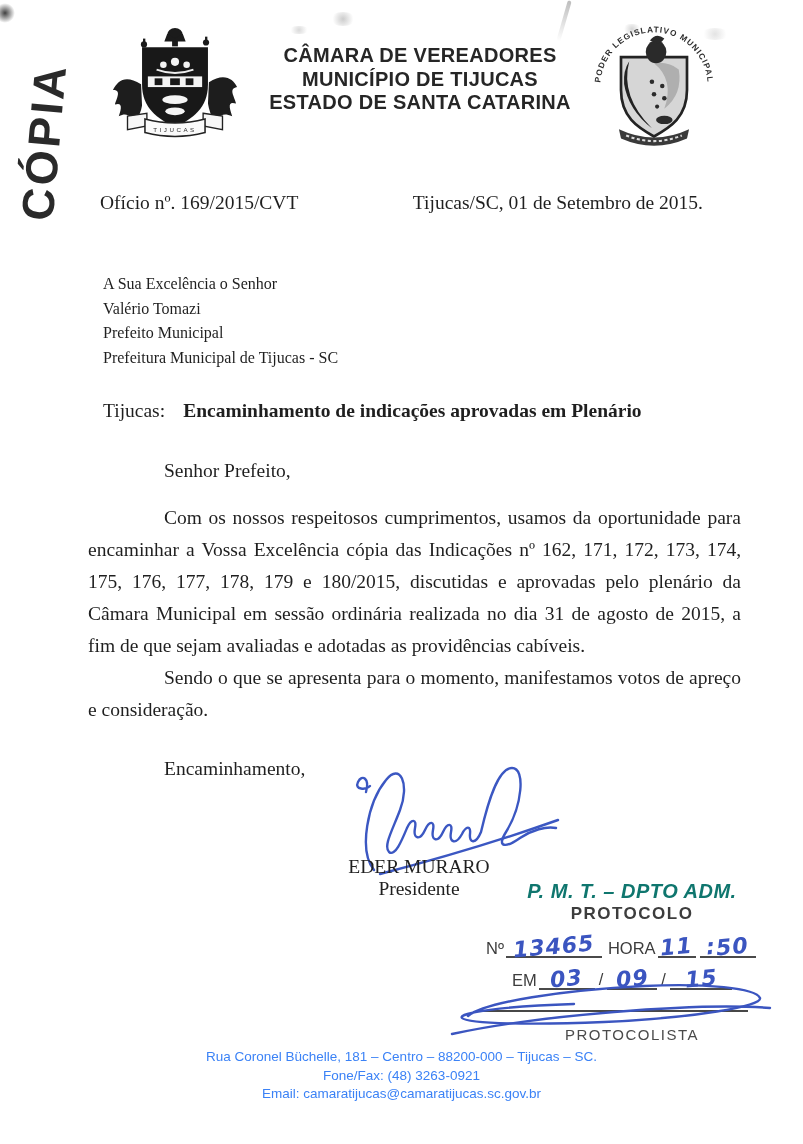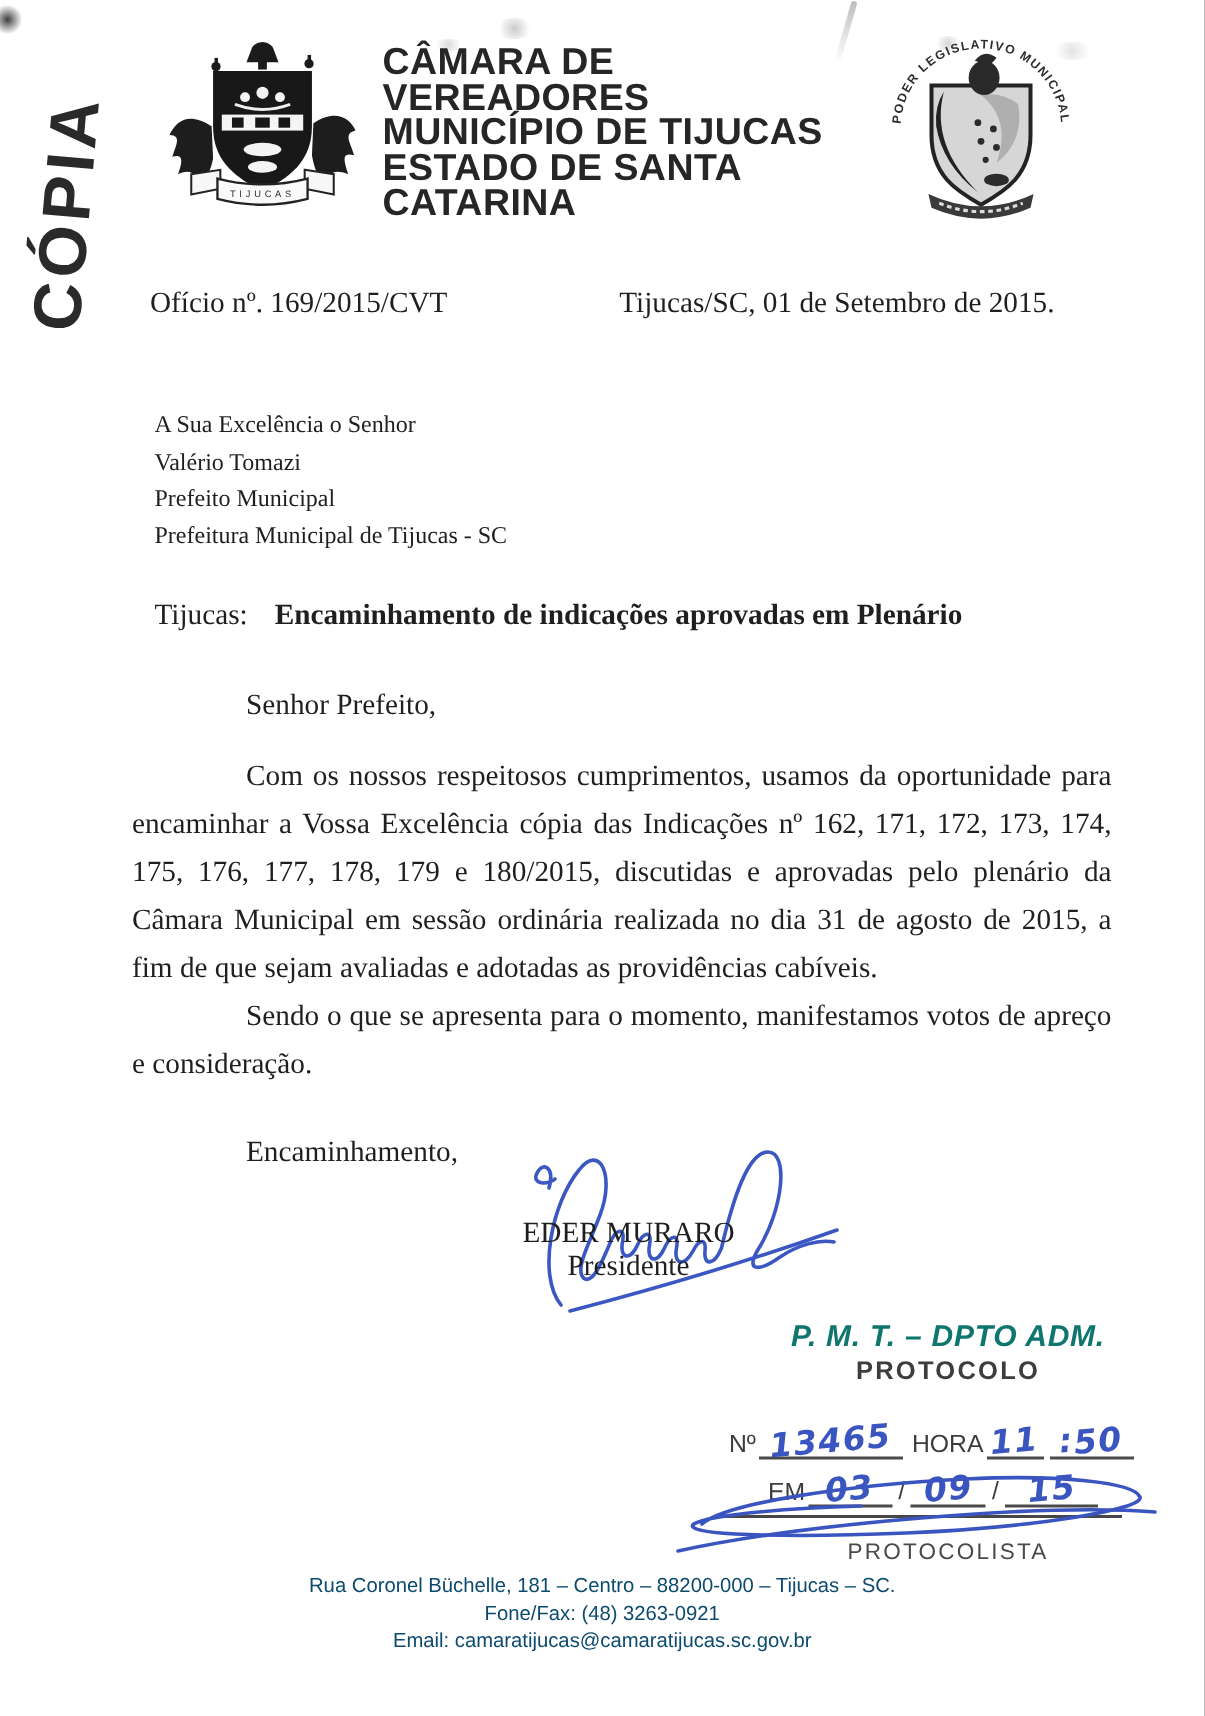--- a/index.html
+++ b/index.html
@@ -13,67 +13,67 @@
   .watermark {
     position:absolute; left:-43px; top:116px; width:175px; text-align:center;
     transform:rotate(-85deg);
     font-family:"Liberation Sans", sans-serif; font-size:45px; font-weight:600;
     letter-spacing:3px; color:#2a2a2a;
   }
   
   .coat { position:absolute; left:112px; top:26px; }
   .seal { position:absolute; left:592px; top:22px; }
   .header-org {
-    position:absolute; left:255px; top:30px; width:330px; text-align:left;
-    font-family:"Liberation Sans", sans-serif; font-weight:bold; font-size:25px;
+    position:absolute; left:255px; top:44px; width:330px; text-align:center;
+    font-family:"Liberation Sans", sans-serif; font-weight:bold; font-size:20px;
     line-height:23.5px; color:#262626; letter-spacing:0.3px;
   }
   
   .ref-row {
     position:absolute; left:100px; right:100px; top:192px;
     display:flex; justify-content:space-between; font-size:19.5px;
   }
   .addressee { position:absolute; left:103px; top:272px; font-size:16px; line-height:24.5px; }
   .subject { position:absolute; left:103px; top:400px; font-size:19.5px; }
   .subject b { margin-left:18px; }
   .salutation { position:absolute; left:164px; top:460px; font-size:19.5px; }
   .body-text {
     position:absolute; left:88px; top:502px; width:653px;
     font-size:19.5px; line-height:32px; text-align:justify;
   }
   .body-text p { text-indent:76px; }
   .closing { position:absolute; left:164px; top:758px; font-size:19.5px; }
   
   .sig-svg { position:absolute; left:326px; top:760px; }
-  .signer { position:absolute; left:330px; top:812px; width:178px; text-align:center;
+  .signer { position:absolute; left:330px; top:856px; width:178px; text-align:center;
             font-size:19.5px; line-height:22px; }
   
   .stamp {
     position:absolute; left:486px; top:880px; width:292px; height:172px;
     font-family:"Liberation Sans", sans-serif; color:#3d3d3d;
   }
   .stamp-title { font-size:20px; font-weight:bold; font-style:italic; text-align:center; letter-spacing:0.5px; color:#0f766e; }
   .stamp-subtitle { font-size:17px; font-weight:bold; text-align:center; letter-spacing:1.5px; margin-top:1px; }
-  .stamp-row { font-size:16.5px; margin-top:24px; display:flex; align-items:flex-end; white-space:nowrap; }
+  .stamp-row { font-size:16.5px; margin-top:9px; display:flex; align-items:flex-end; white-space:nowrap; }
   .stamp-row.date-row { padding-left:26px; margin-top:7px; }
   .seg { display:inline-block; border-bottom:2px solid #4a4a4a; text-align:center; height:25px; margin:0 2px; }
   .hand {
     font-family:"DejaVu Sans", sans-serif; font-style:italic; font-weight:bold;
     color:#3b55c0; font-size:22px; display:inline-block; transform:rotate(-5deg);
     position:relative; top:1px; letter-spacing:1px;
   }
   .sep { padding:0 2px; position:relative; top:-1px; }
   .stamp-sigline { position:absolute; left:-8px; width:270px; top:130px; border-top:2.5px solid #474747; }
   .stamp-role { position:absolute; left:0; width:100%; top:146px; text-align:center;
                 font-size:15px; letter-spacing:1.5px; color:#4a4a4a; }
   .stamp-sig-svg { position:absolute; left:444px; top:972px; }
   
   .footer {
     position:absolute; left:0; right:0; top:1048px; text-align:center;
-    font-family:"Liberation Sans", sans-serif; font-size:13.5px; line-height:18.5px; color:#0c4a6e;
+    font-family:"Liberation Sans", sans-serif; font-size:13.5px; line-height:18.5px; color:#3b82f6;
   }
   
   .speck { position:absolute; border-radius:50%;
            background:radial-gradient(circle, rgba(70,70,70,.5), rgba(120,120,120,0) 70%); }
   .sp1 { left:330px; top:12px; width:26px; height:14px; opacity:.55; }
   .sp2 { left:562px; top:0; width:4px; height:42px; border-radius:2px; transform:rotate(16deg);
          background:linear-gradient(rgba(90,90,90,.4), rgba(90,90,90,0)); }
   .sp3 { left:622px; top:24px; width:20px; height:10px; opacity:.45; }
   .sp4 { left:-5px; top:3px; width:20px; height:20px;
          background:radial-gradient(circle, rgba(30,30,30,.85), transparent 70%); }

